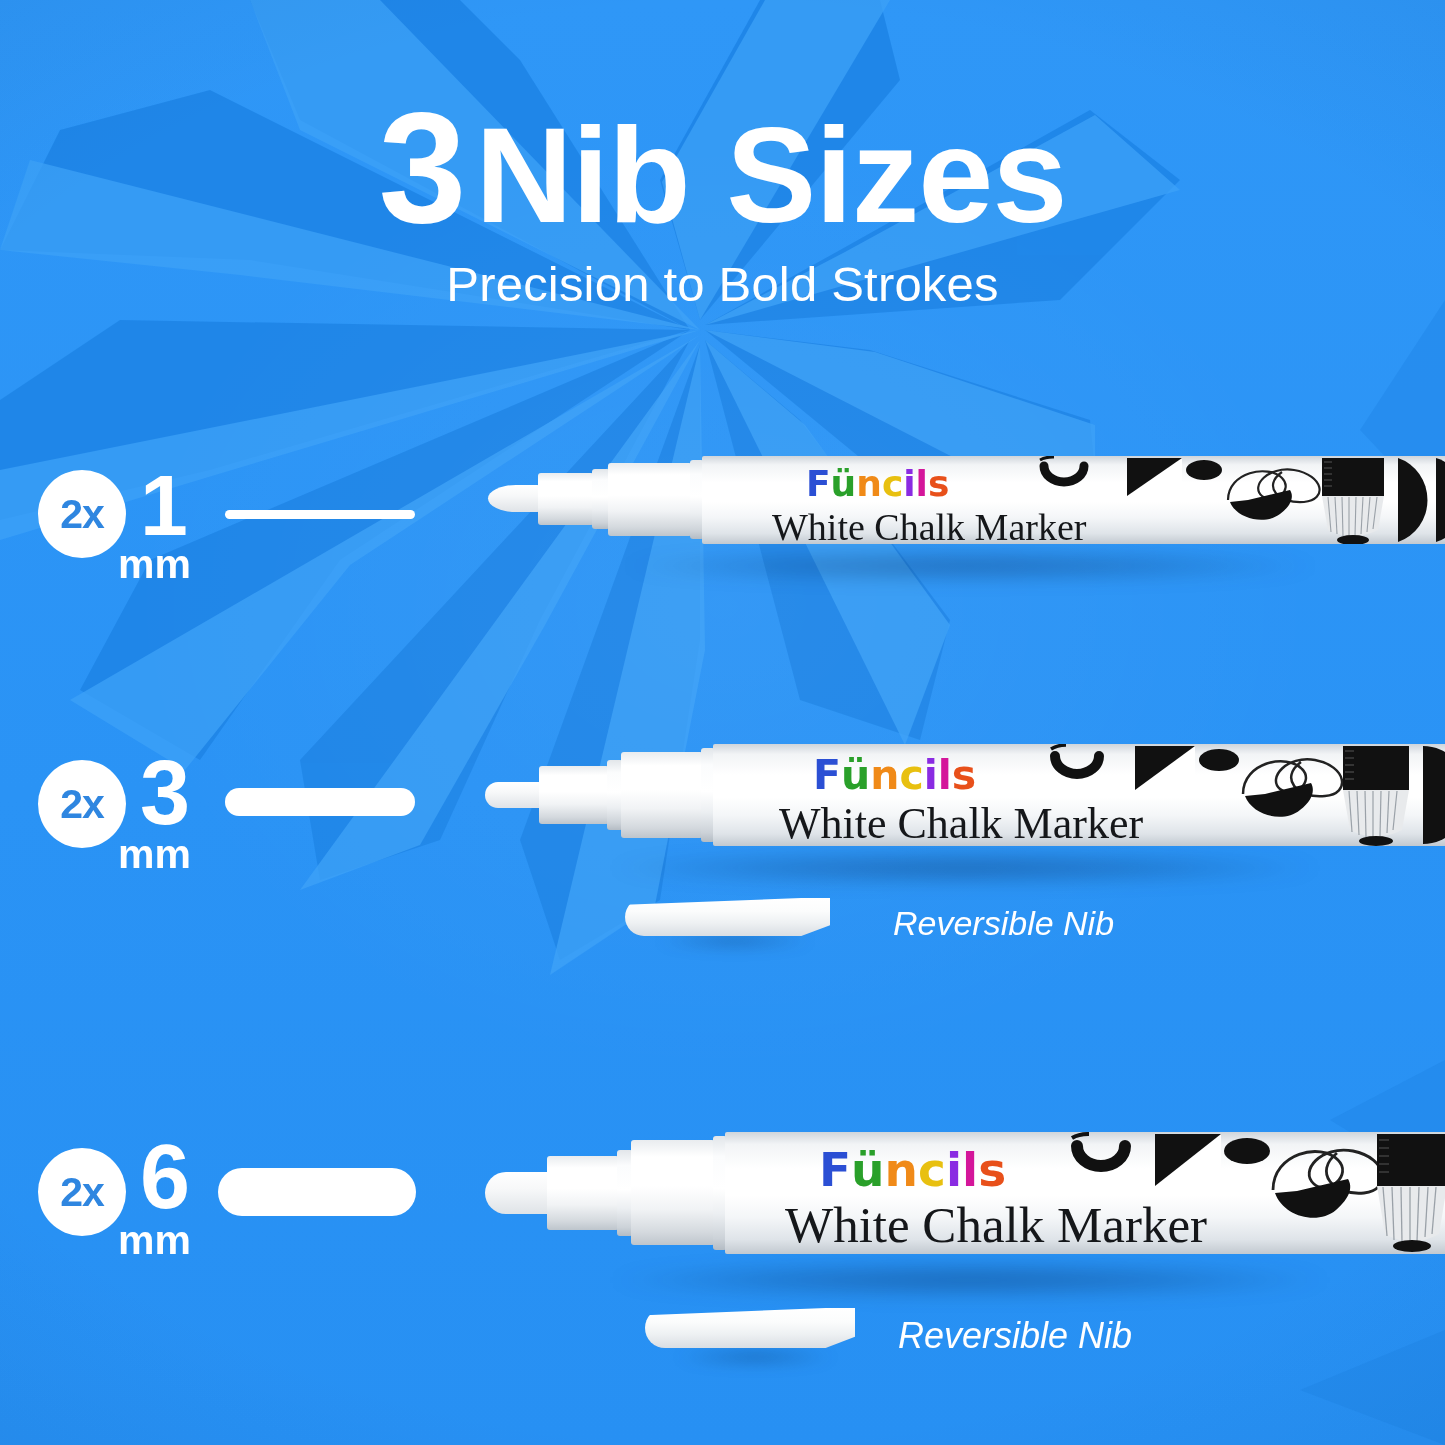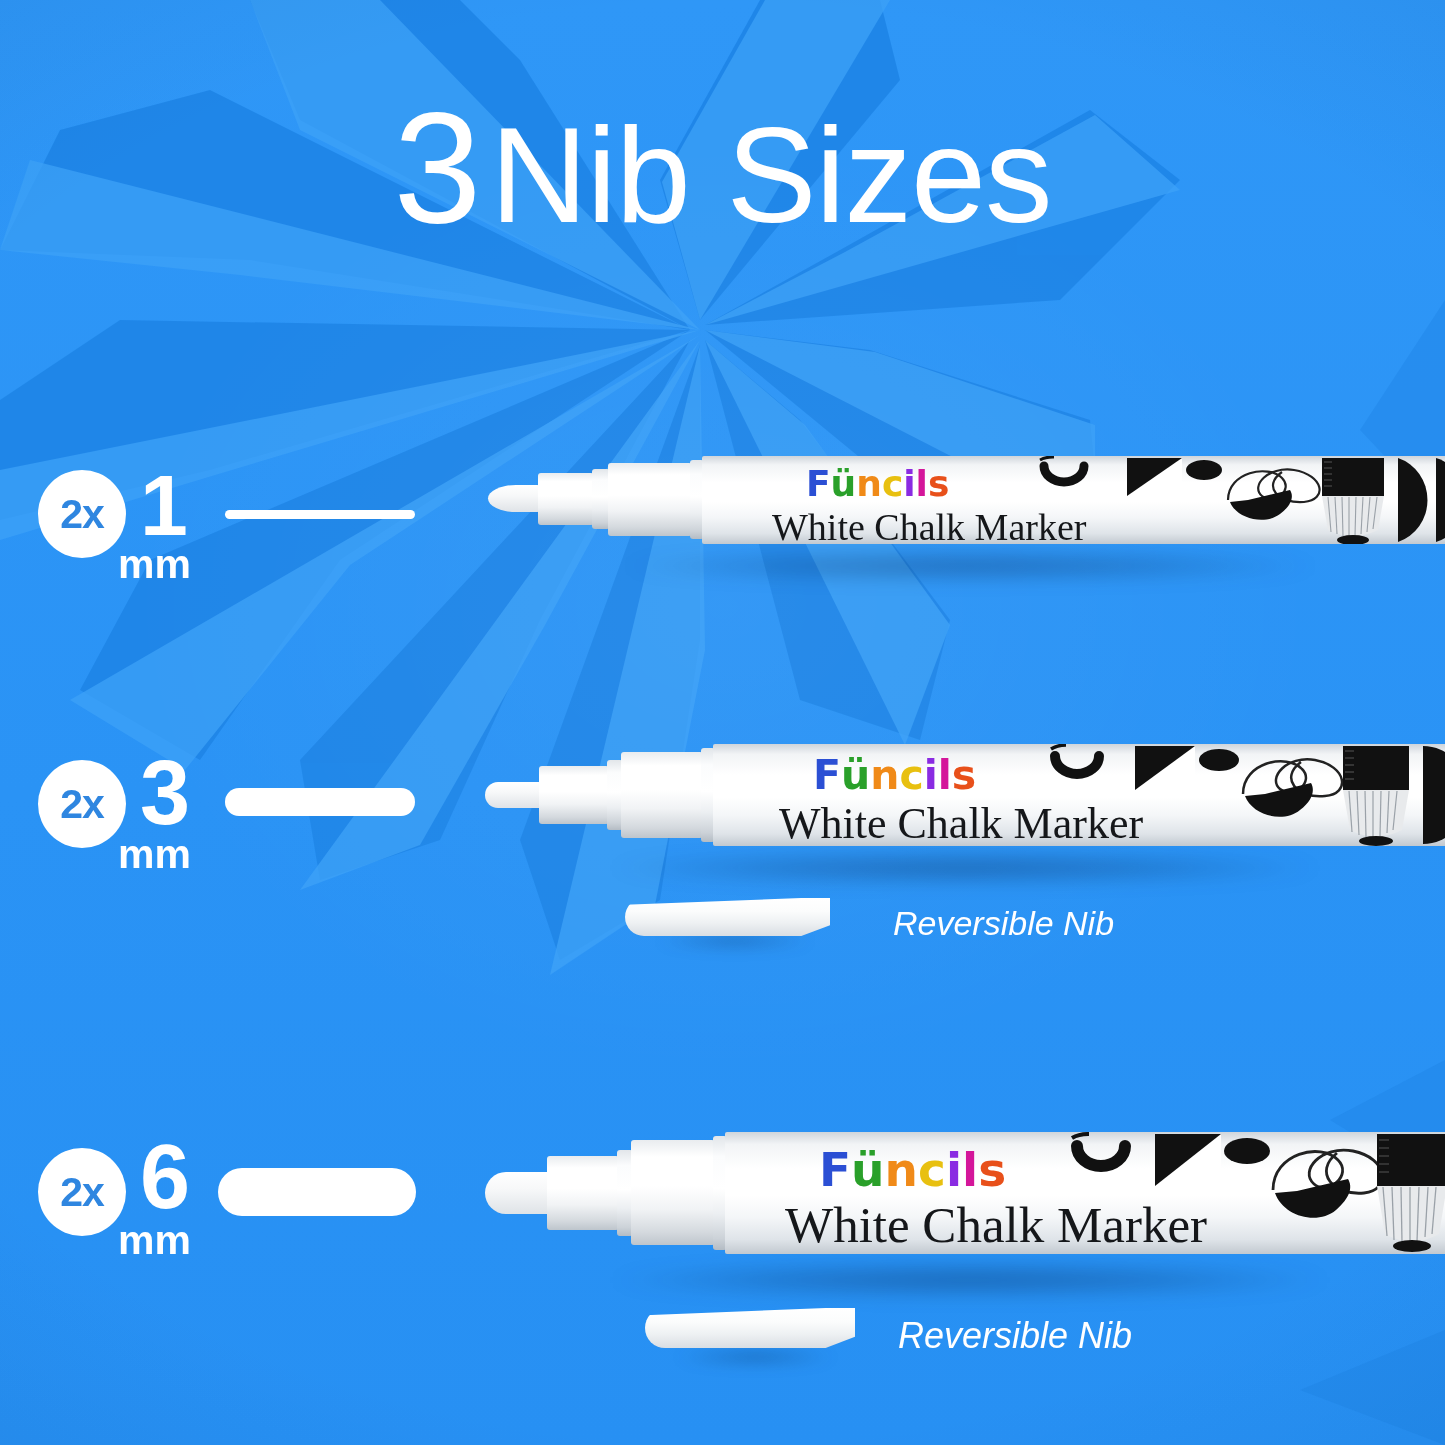--- a/index.html
+++ b/index.html
@@ -17,21 +17,21 @@
   #bgVignette{
     position:absolute; inset:0;
     background:
       radial-gradient(ellipse 70% 55% at 50% 42%, rgba(255,255,255,0.045) 0%, rgba(255,255,255,0.0) 60%),
       radial-gradient(ellipse 120% 90% at 50% 50%, rgba(0,0,0,0) 55%, rgba(3,60,120,0.20) 100%);
   }
 
   
   #header{ position:absolute; left:0; top:88px; width:1445px; text-align:center; }
   #title{
-    font-size:135px; font-weight:normal; color:#ffffff;
+    font-size:135px; font-weight:bold; color:#ffffff;
     letter-spacing:-1px; line-height:1.0;
     white-space:nowrap;
   }
   #title .num{ font-size:158px; margin-right:10px; }
   #subtitle{
     margin-top:10px;
     font-size:49px; font-weight:normal; color:#ffffff;
     letter-spacing:0.2px;
   }
 
@@ -212,20 +212,21 @@
       <polygon points="1445,1330 1300,1390 1445,1445"></polygon>
     </g>
   </svg>
   <div id="bgVignette"></div>
 </div>
 
 <div id="header">
   <div id="title">
     <span class="num">3</span><span>Nib Sizes</span>
   </div>
+  <div id="subtitle">Precision to Bold Strokes</div>
 </div>
 
 <div class="row" id="row1">
 
   <div class="label-cluster">
     <div class="badge" style="left:38px; top:30px;">2x</div>
     <div class="size-num" style="left:140px; top:22px; font-size:86px;">1</div>
     <div class="size-unit" style="left:118px; top:104px; font-size:41px;">mm</div>
     <div class="swatch" style="left:225px; top:70px; width:190px; height:9px; border-radius:5px;"></div>
   </div>

